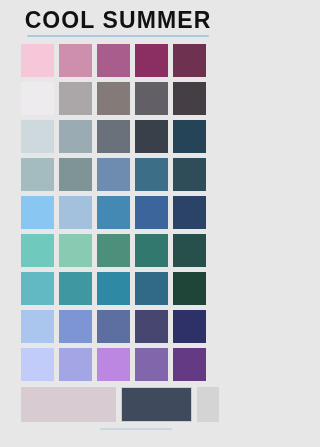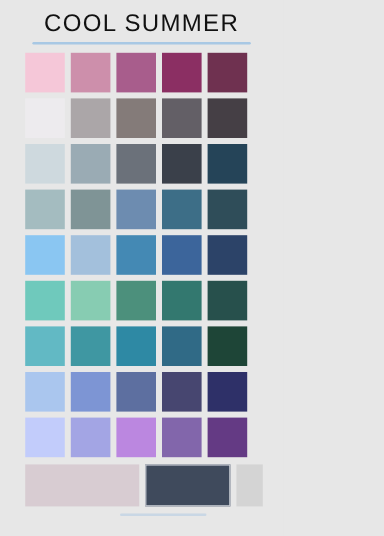--- a/index.html
+++ b/index.html
@@ -19,22 +19,22 @@
     height: 447px;
     box-sizing: border-box;
     background: #e7e7e7;
   }
   .header {
     padding-top: 10px;
     text-align: center;
   }
   .palette-title {
     font-family: "Liberation Sans", sans-serif;
-    font-size: 20px;
-    font-weight: normal;
+    font-size: 23px;
+    font-weight: bold;
     letter-spacing: 1.1px;
     color: #111111;
     line-height: 20px;
     margin: 0;
     white-space: nowrap;
   }
   .title-rule {
     width: 182px;
     height: 2px;
     margin: 5px auto 0 auto;

